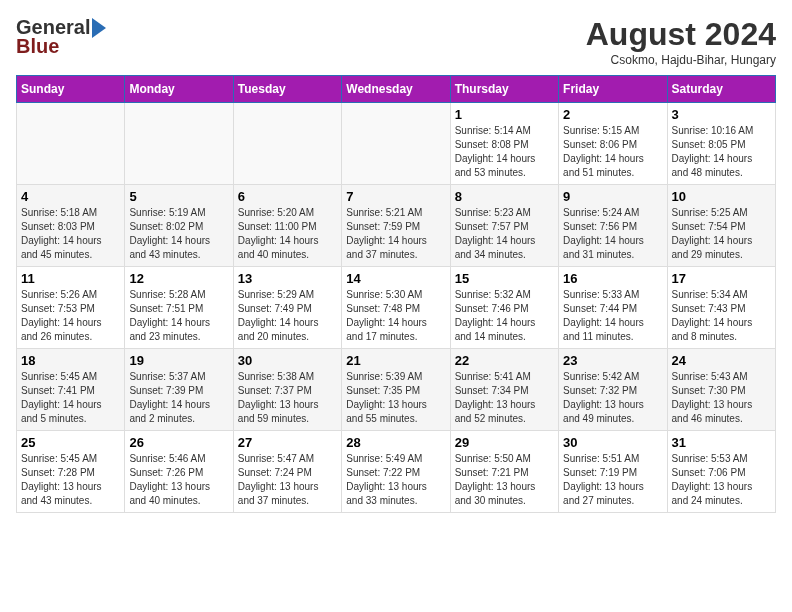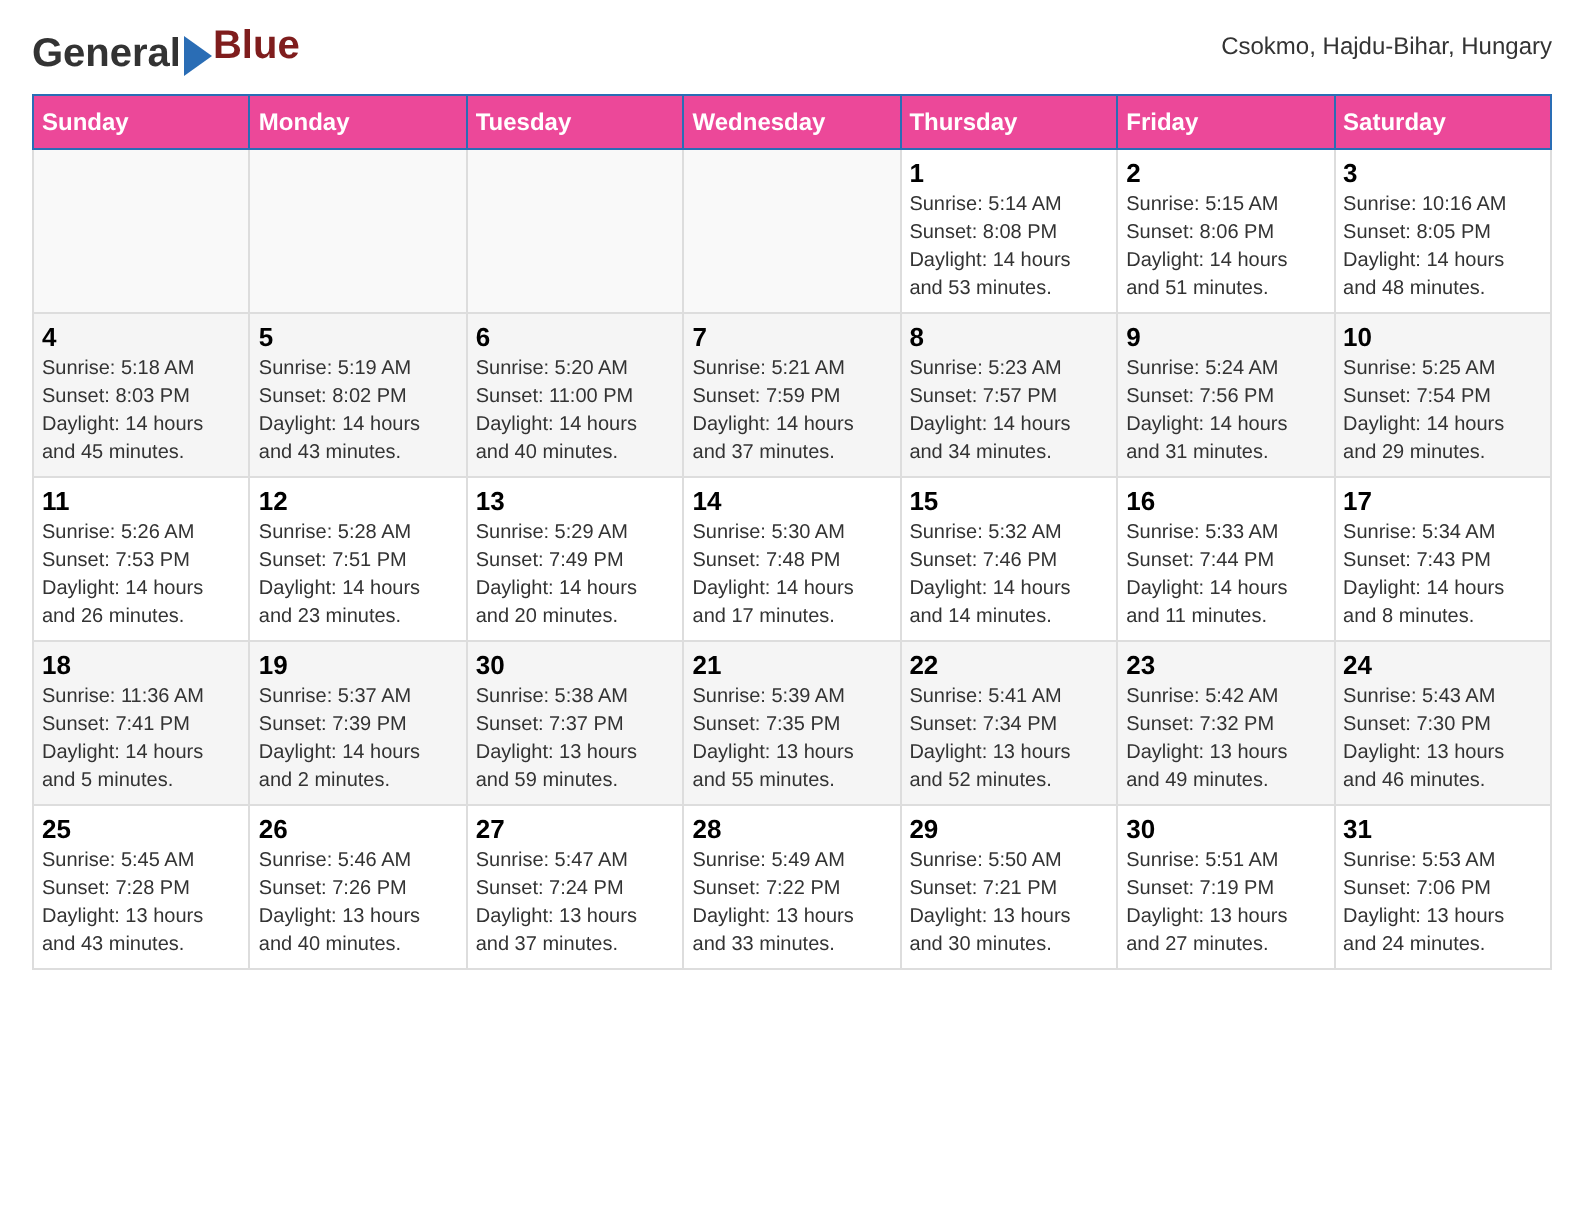--- a/index.html
+++ b/index.html
@@ -11,21 +11,21 @@
       padding: 16px;
     }
     .header {
       display: flex;
       justify-content: space-between;
       align-items: flex-start;
       margin-bottom: 8px;
     }
     .logo {
       display: flex;
-      flex-direction: row;
+      flex-direction: column;
       align-items: flex-start;
     }
     .title-block {
       text-align: right;
     }
     .title-block h1 {
       font-size: 32px;
       font-weight: bold;
       color: #333;
     }
@@ -33,21 +33,21 @@
       font-size: 12px;
       font-weight: normal;
       color: #333;
     }
     table {
       width: 100%;
       border-collapse: collapse;
       font-size: 11px;
     }
     thead tr {
-      background: #ec4899;
+      background: #a21caf;
       color: #fff;
     }
     thead th {
       padding: 6px 4px;
       text-align: left;
       font-size: 12px;
       font-weight: bold;
       border: 1px solid #2a6db5;
     }
     tbody tr {
@@ -86,20 +86,21 @@
 
 <div class="header">
   <div class="logo">
     <div style="display:flex;align-items:center;">
       <span style="font-size:20px;font-weight:bold;color:#333;">General</span>
       <span style="display:inline-block;width:0;height:0;border-top:10px solid transparent;border-bottom:10px solid transparent;border-left:14px solid #2a6db5;margin-left:2px;"></span>
     </div>
     <span style="font-size:20px;font-weight:bold;color:#7f1d1d;margin-top:-4px;">Blue</span>
   </div>
   <div class="title-block">
+    <h1>August 2024</h1>
     <h2>Csokmo, Hajdu-Bihar, Hungary</h2>
   </div>
 </div>
 
 <table>
   <thead>
     <tr>
     <th>Sunday</th>
         <th>Monday</th>
         <th>Tuesday</th>
@@ -235,21 +236,21 @@
           <span class="day-number">17</span>
           <div class="day-info">Sunrise: 5:34 AM
 Sunset: 7:43 PM
 Daylight: 14 hours
 and 8 minutes.</div>
         </td>
       </tr>
       <tr>
         <td>
           <span class="day-number">18</span>
-          <div class="day-info">Sunrise: 11:36 AM
+          <div class="day-info">Sunrise: 5:45 AM
 Sunset: 7:41 PM
 Daylight: 14 hours
 and 5 minutes.</div>
         </td>
         <td>
           <span class="day-number">19</span>
           <div class="day-info">Sunrise: 5:37 AM
 Sunset: 7:39 PM
 Daylight: 14 hours
 and 2 minutes.</div>

